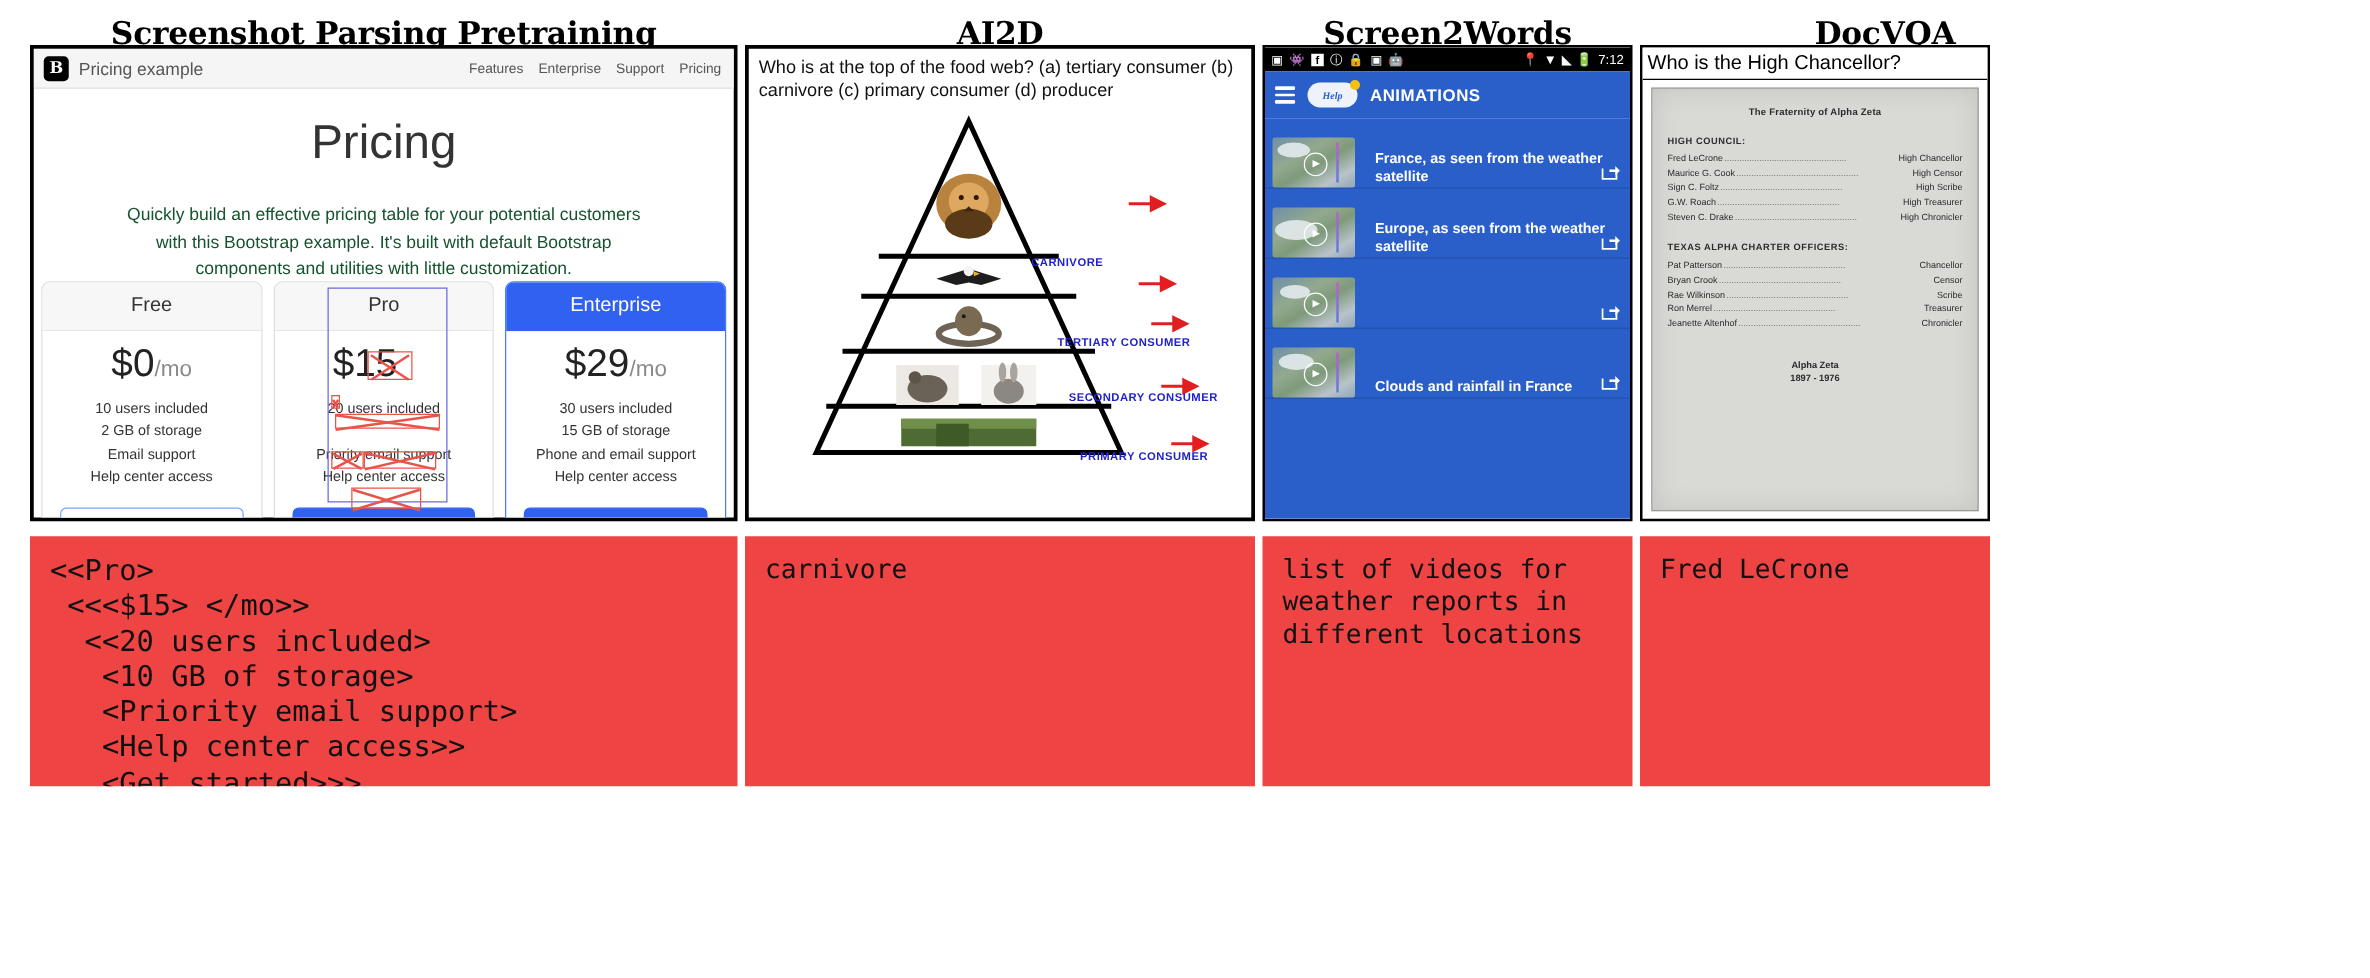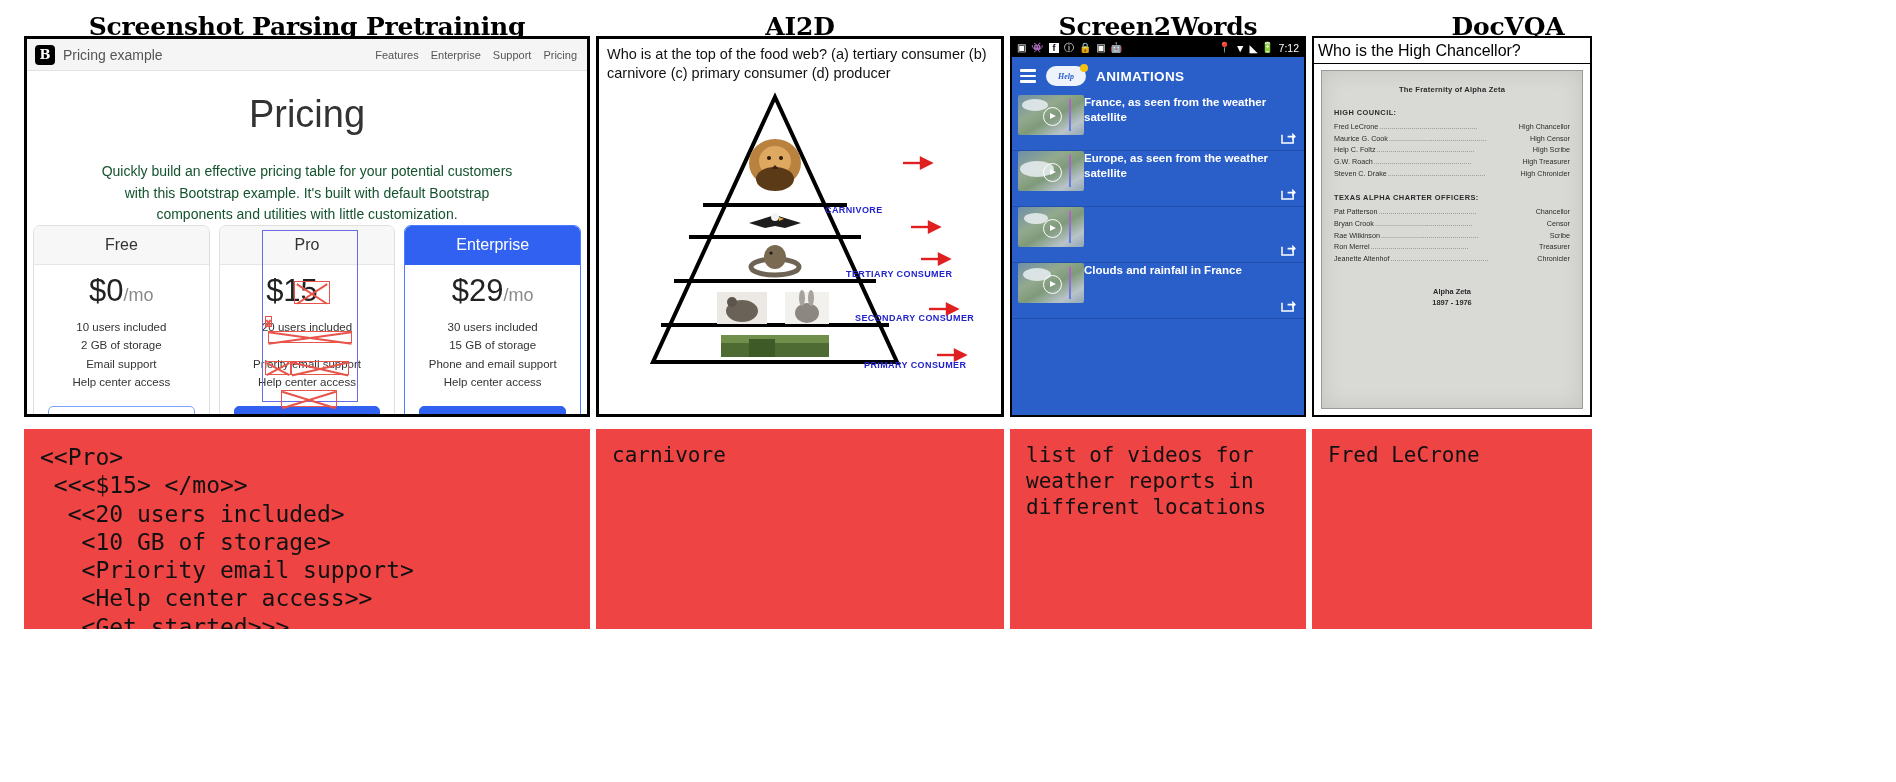--- a/index.html
+++ b/index.html
@@ -102,21 +102,21 @@
   .hamburger i{display:block;height:2.5px;background:#fff;border-radius:1px;}
   .crave{
     width:40px;height:20px;border-radius:10px;background:#eef3fb;position:relative;
     display:flex;align-items:center;justify-content:center;
   }
   .crave b{font-size:8px;color:#2a5fc9;font-style:italic;font-family:"Liberation Serif",serif;}
   .crave .dot{position:absolute;right:-2px;top:-2px;width:8px;height:8px;border-radius:50%;background:#f5c211;}
   .appbar .title{color:#fff;font-weight:bold;font-size:13.5px;letter-spacing:0.4px;}
   .vidlist{position:absolute;left:0;right:0;top:57px;bottom:0;background:#2a5fc9;}
   .vrow{
-    height:56px;display:flex;align-items:flex-start;gap:0;padding:0 6px;box-sizing:border-box;
+    height:56px;display:flex;align-items:flex-end;gap:16px;padding:0 6px;box-sizing:border-box;
     border-bottom:1px solid #2251ad;position:relative;
   }
   .thumb{
     width:66px;height:40px;flex:0 0 auto;border-radius:2px;position:relative;overflow:hidden;
     background:linear-gradient(150deg,#6f8fa8 0%,#93a98e 35%,#7e9a7a 55%,#b9c3c9 80%,#8fa6b5 100%);
   }
   .thumb .cloud{position:absolute;background:#e9eef2;border-radius:50%;opacity:.85;}
   .thumb .bar{position:absolute;right:13px;top:4px;width:2px;height:32px;
     background:linear-gradient(#c25cc9,#5b7ee0);}
   .play{
@@ -409,21 +409,21 @@
           <span class="nm">Fred LeCrone</span>
           <span class="dots">.................................................</span>
           <span class="rl">High Chancellor</span>
         </div>
       <div class="line">
           <span class="nm">Maurice G. Cook</span>
           <span class="dots">.................................................</span>
           <span class="rl">High Censor</span>
         </div>
       <div class="line">
-          <span class="nm">Help C. Foltz</span>
+          <span class="nm">Sign C. Foltz</span>
           <span class="dots">.................................................</span>
           <span class="rl">High Scribe</span>
         </div>
       <div class="line">
           <span class="nm">G.W. Roach</span>
           <span class="dots">.................................................</span>
           <span class="rl">High Treasurer</span>
         </div>
       <div class="line">
           <span class="nm">Steven C. Drake</span>

